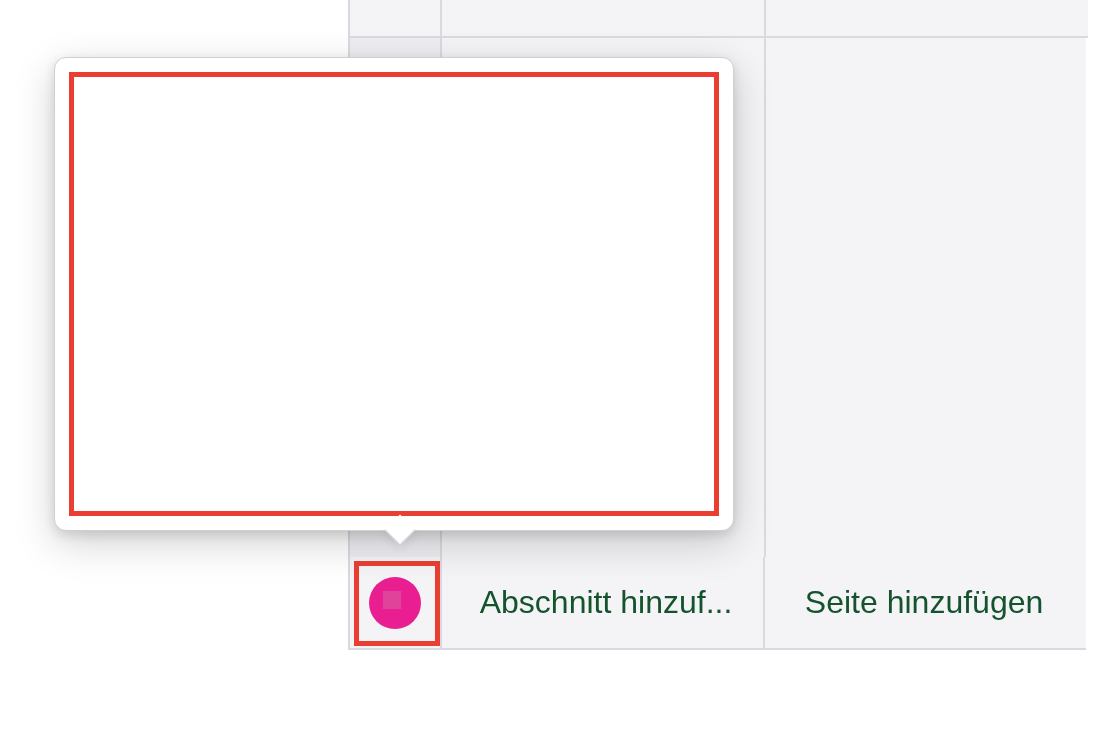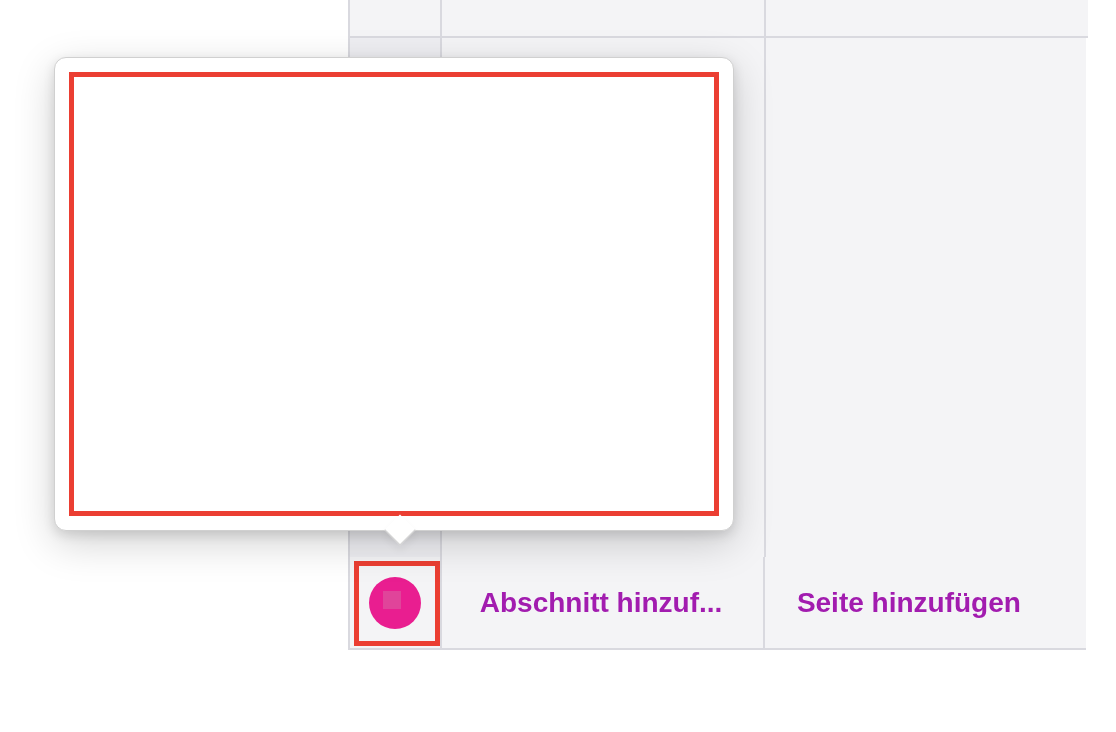--- a/index.html
+++ b/index.html
@@ -171,28 +171,28 @@
       padding-left: 38px;
       border-right: 2px solid #d9d9df;
       cursor: pointer;
     }
     
     .add-page-cell {
       width: 322px;
       height: 100%;
       display: flex;
       align-items: center;
-      padding-left: 32px;
+      padding-left: 40px;
       cursor: pointer;
     }
     
     .action-label {
-      font-size: 28px;
-      font-weight: 700;
-      color: #a21caf;
+      font-size: 32px;
+      font-weight: 400;
+      color: #14532d;
     }
     
     .below-bar {
       position: absolute;
       left: 0;
       top: 650px;
       width: 1116px;
       height: 82px;
       background: #ffffff;
     }

